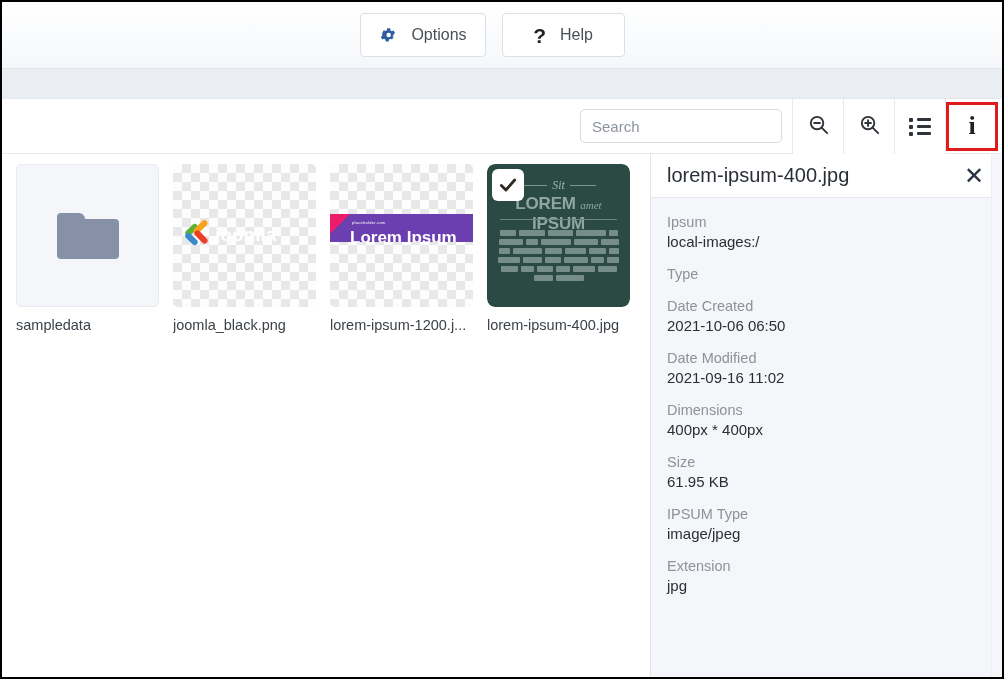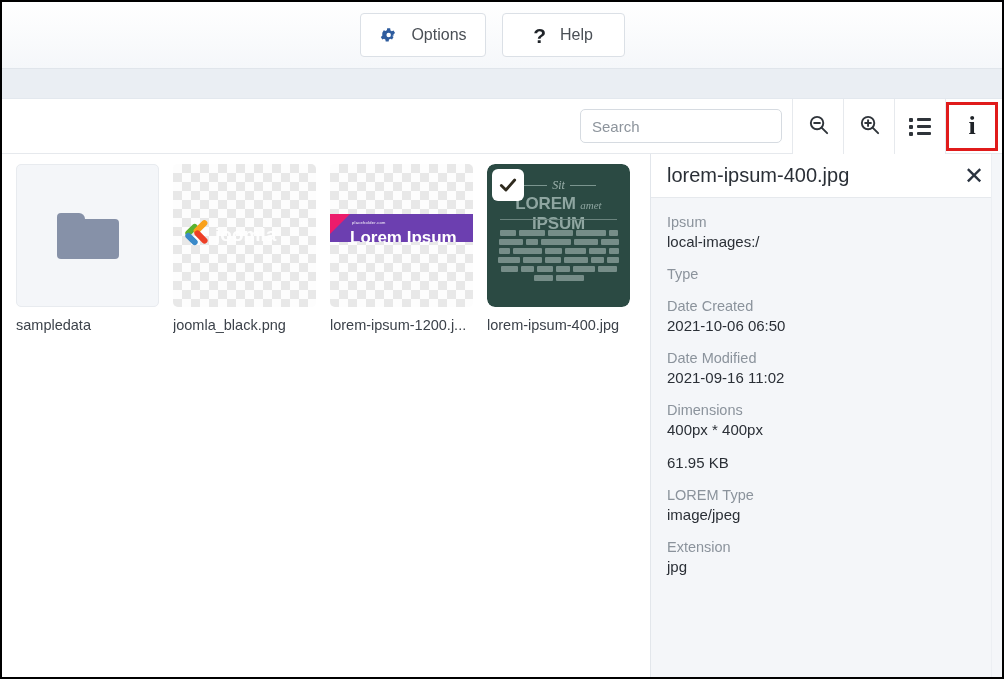--- a/index.html
+++ b/index.html
@@ -575,24 +575,25 @@
       </div>
       <div class="ip-field">
         <div class="ip-key">Date Modified</div>
         <div class="ip-val">2021-09-16 11:02</div>
       </div>
       <div class="ip-field">
         <div class="ip-key">Dimensions</div>
         <div class="ip-val">400px * 400px</div>
       </div>
       <div class="ip-field">
+        <div class="ip-key">Size</div>
         <div class="ip-val">61.95 KB</div>
       </div>
       <div class="ip-field">
-        <div class="ip-key">LOREM Type</div>
+        <div class="ip-key">IPSUM Type</div>
         <div class="ip-val">image/jpeg</div>
       </div>
       <div class="ip-field">
         <div class="ip-key">Extension</div>
         <div class="ip-val">jpg</div>
       </div>
     </div>
   </div>
 
 </div>

